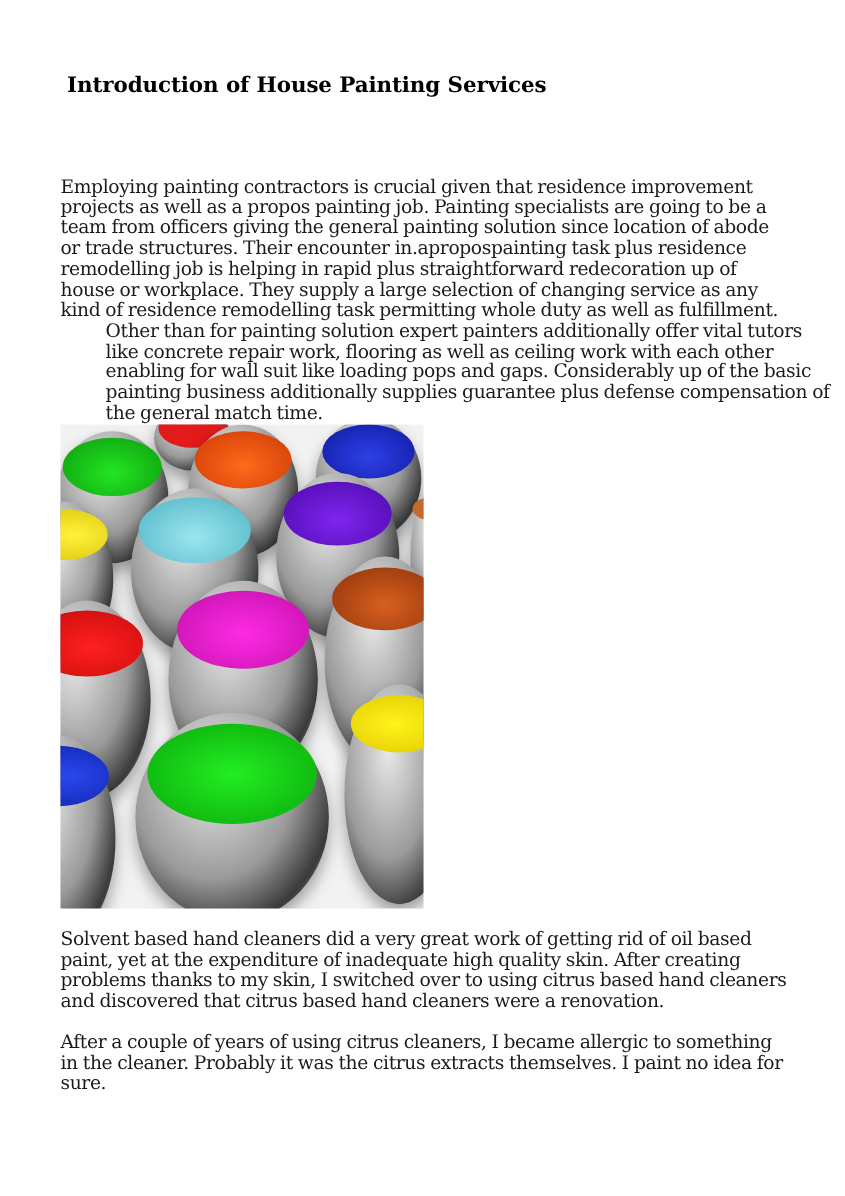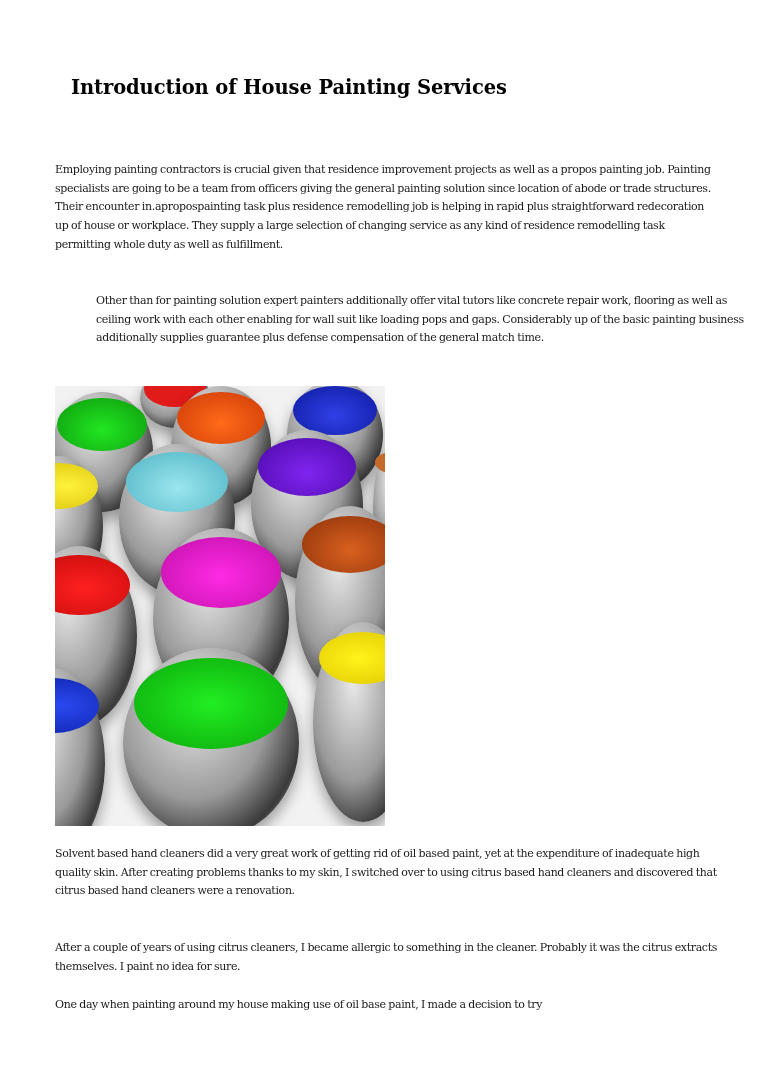--- a/index.html
+++ b/index.html
@@ -4,25 +4,25 @@
   <style>
     html, body { margin: 0; padding: 0; background: #ffffff; }
     body { width: 768px; height: 1087px; position: relative; overflow: hidden; }
     .page {
       position: absolute; left: 0; top: 0; width: 768px; height: 1087px;
       font-family: "DejaVu Serif", serif; color: #111;
     }
     .title {
       position: absolute; left: 55px; top: 60px;
       font-family: "DejaVu Serif", serif; font-weight: bold;
-      font-size: 19.5px; letter-spacing: -0.1px; color: #000; margin: 16px;
+      font-size: 19.5px; letter-spacing: -0.1px; color: #000; margin: 6px;
     }
     .para {
       position: absolute; left: 55px; width: 665px;
-      font-family: "DejaVu Serif", serif; font-size: 11px;
+      font-family: "DejaVu Serif", serif; font-size: 17px;
       line-height: 18.7px; color: #1a1a1a; margin: 0;
       letter-spacing: -0.35px; word-spacing: -0.5px;
     }
     .p1 { top: 161px; }
     .p2 { top: 292px; margin-left: 41px; }
     .p3 { top: 845px; }
     .p4 { top: 939px; }
     .p5 { top: 996px; }
 
     .figure {
@@ -92,14 +92,13 @@
     <div class="can" style="left:258px;top:236px;width:100px;height:200px;">
       <div class="paint" style="background:radial-gradient(ellipse at 45% 50%,#fff31a,#e0c800);"></div>
     </div>
     <div class="can" style="left:68px;top:262px;width:176px;height:190px;">
       <div class="paint" style="background:radial-gradient(ellipse at 50% 50%,#22ee22,#0aa80a);"></div>
     </div>
   </div>
 
   <p class="para p3">Solvent based hand cleaners did a very great work of getting rid of oil based paint, yet at the expenditure of inadequate high quality skin. After creating problems thanks to my skin, I switched over to using citrus based hand cleaners and discovered that citrus based hand cleaners were a renovation.</p>
   <p class="para p4">After a couple of years of using citrus cleaners, I became allergic to something in the cleaner. Probably it was the citrus extracts themselves. I paint no idea for sure.</p>
-  <p class="para p5">One day when painting around my house making use of oil base paint, I made a decision to try</p>
 </div>
 
 </body></html>

